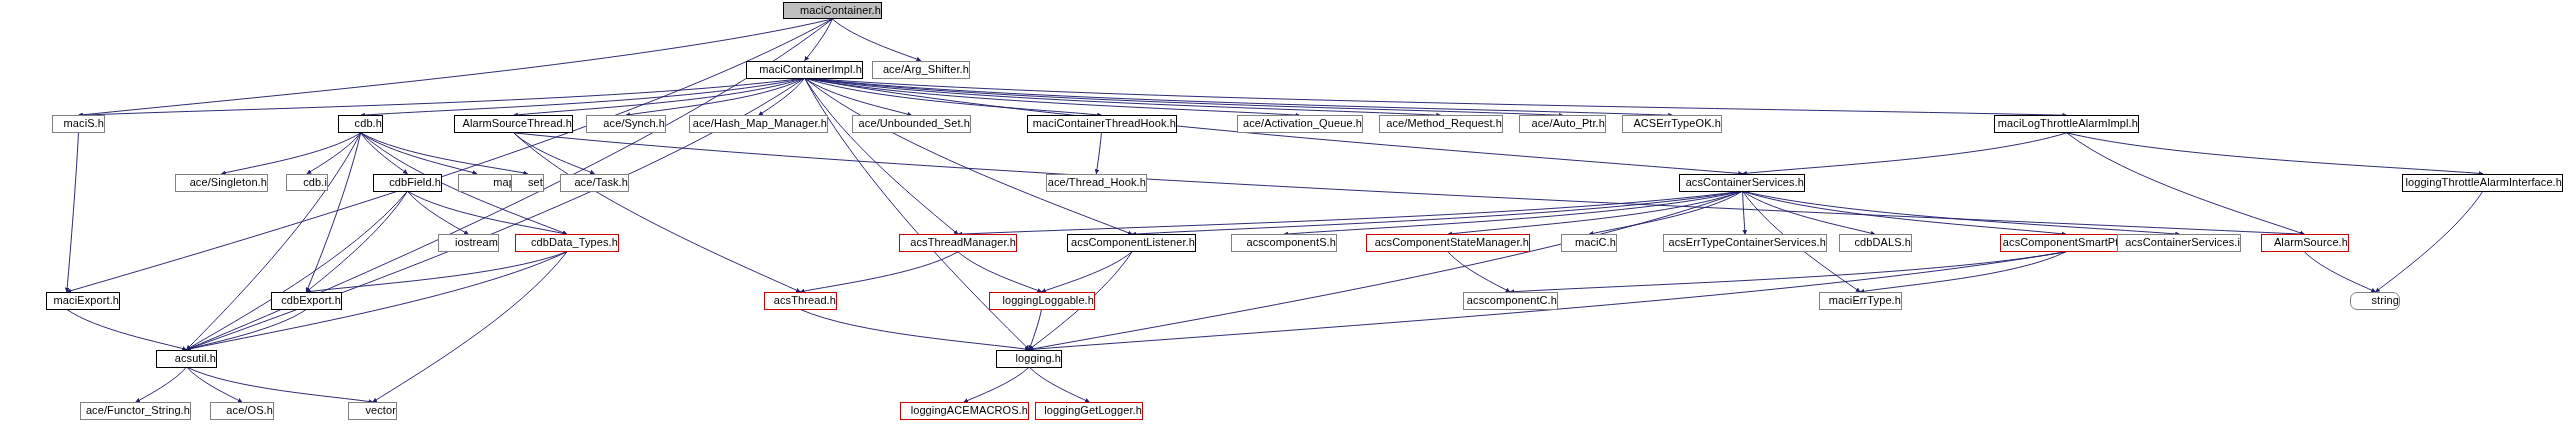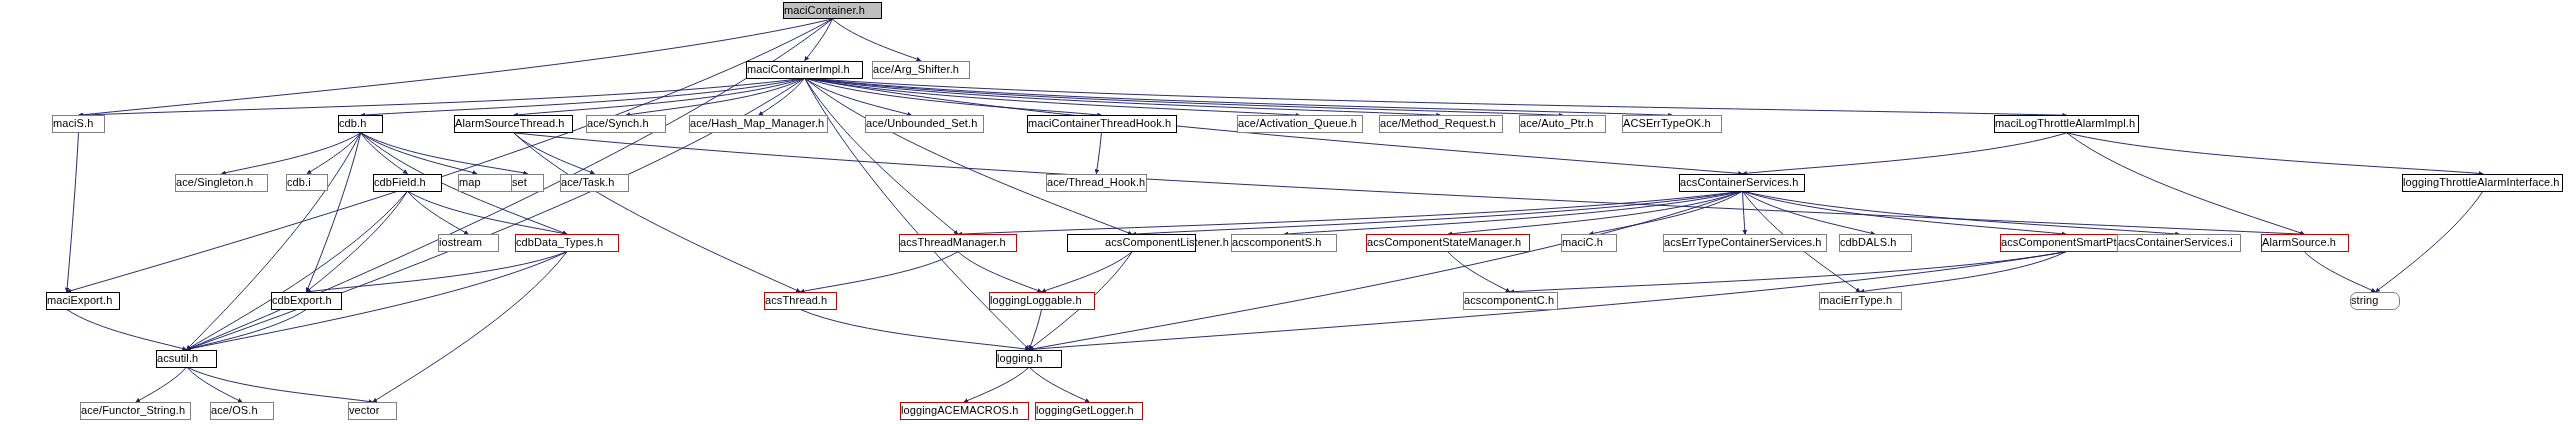--- a/index.html
+++ b/index.html
@@ -22,21 +22,21 @@
     top: 0;
     width: 2576px;
     height: 424px;
     pointer-events: none;
   }
   .node {
     position: absolute;
     box-sizing: border-box;
     display: flex;
     align-items: center;
-    justify-content: flex-start;
+    justify-content: flex-end;
     white-space: nowrap;
     font-size: 11px;
     line-height: 1;
     color: #000000;
     background: #ffffff;
     border: 0.7px solid #808080;
     letter-spacing: 0.1px;
   }
   .node.black  { border: 0.7px solid #000000; }
   .node.red    { border: 0.7px solid #cc0000; }
@@ -148,21 +148,21 @@
       </div>
       <div class="node black" style="left: 454px; top: 115px; width: 119px; height: 17.5px;">
         <span>AlarmSourceThread.h</span>
       </div>
       <div class="node gray" style="left: 586px; top: 115px; width: 80px; height: 17.5px;">
         <span>ace/Synch.h</span>
       </div>
       <div class="node gray" style="left: 689px; top: 115px; width: 139px; height: 17.5px;">
         <span>ace/Hash_Map_Manager.h</span>
       </div>
-      <div class="node gray" style="left: 852px; top: 115px; width: 119px; height: 17.5px; margin-left: 13px;">
+      <div class="node gray" style="left: 852px; top: 115px; width: 119px; height: 17.5px;">
         <span>ace/Unbounded_Set.h</span>
       </div>
       <div class="node black" style="left: 1027px; top: 115px; width: 150px; height: 17.5px;">
         <span>maciContainerThreadHook.h</span>
       </div>
       <div class="node gray" style="left: 1237px; top: 115px; width: 126px; height: 17.5px;">
         <span>ace/Activation_Queue.h</span>
       </div>
       <div class="node gray" style="left: 1379px; top: 115px; width: 124px; height: 17.5px;">
         <span>ace/Method_Request.h</span>

